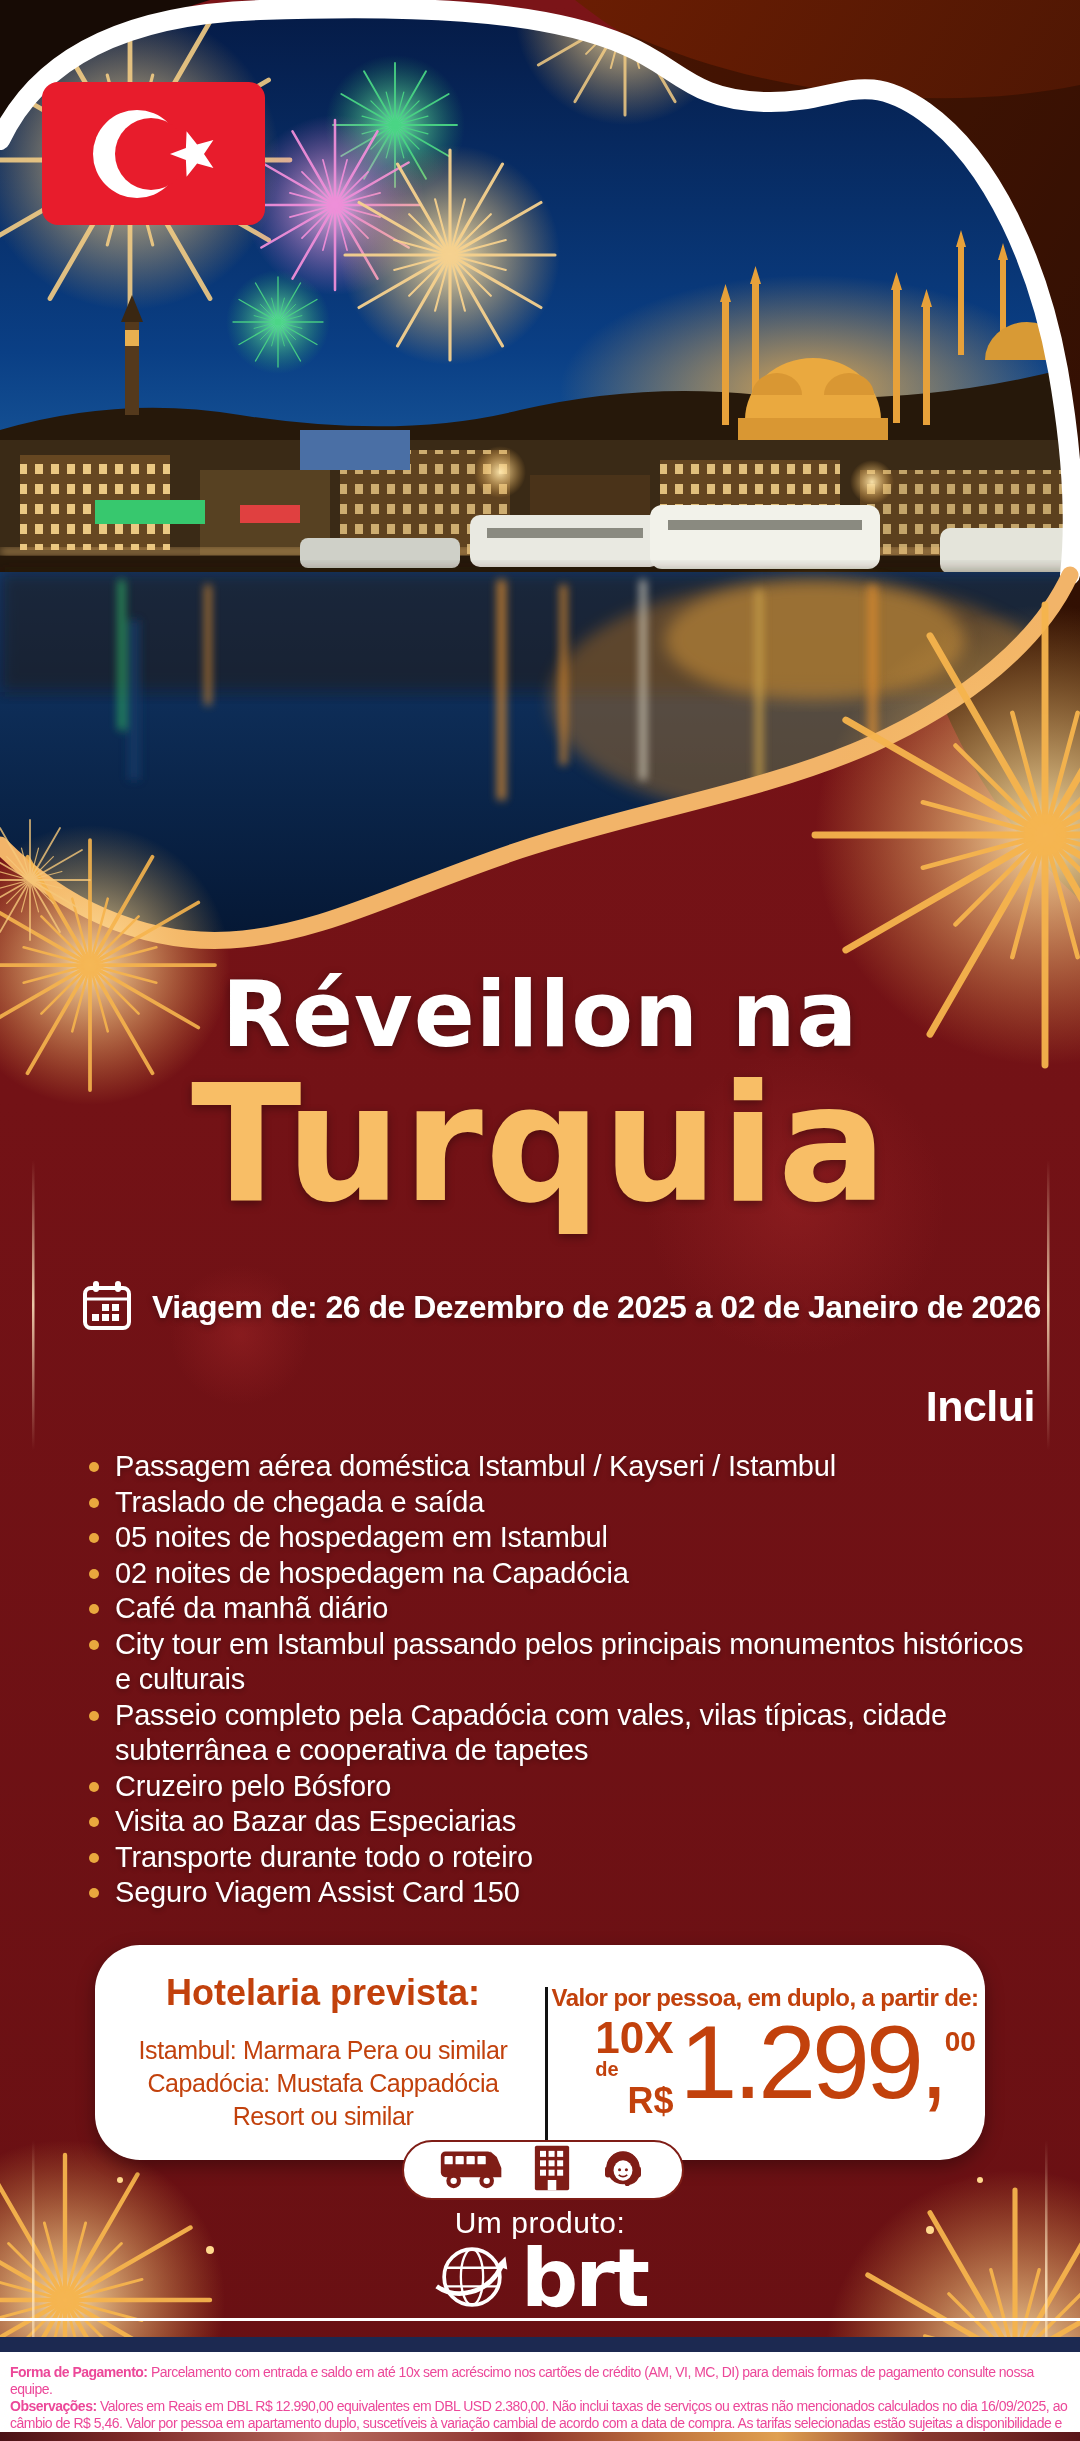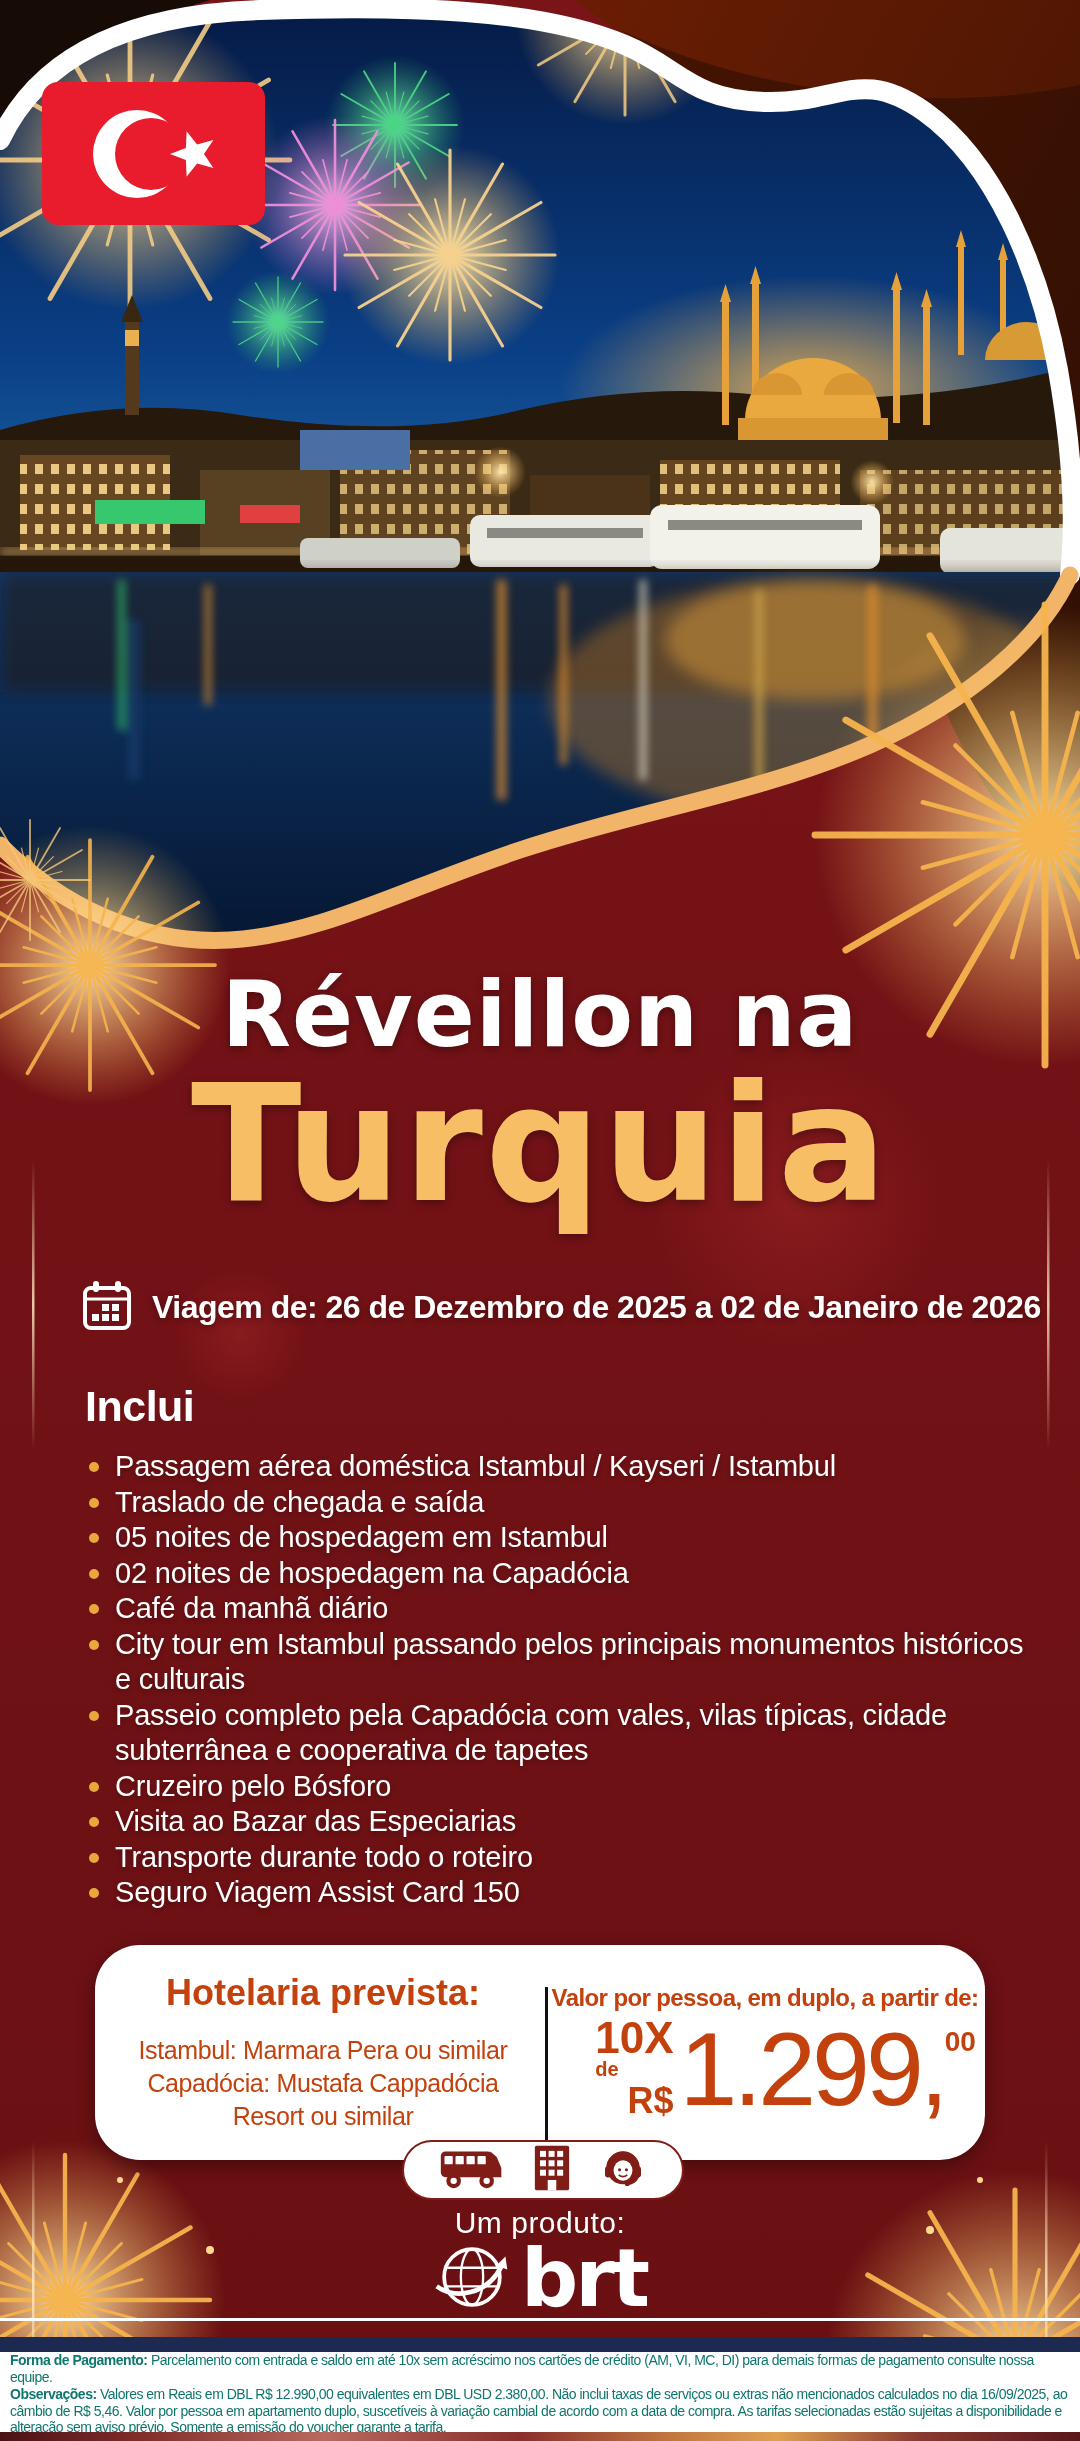--- a/index.html
+++ b/index.html
@@ -19,40 +19,40 @@
   .title .l1{font-size:90px;line-height:1.05;letter-spacing:1px;}
   .title .l2{font-size:162px;line-height:1.0;color:#F8BE66;letter-spacing:2px;}
 
   
   .daterow{left:80px;top:1278px;width:960px;display:flex;align-items:center;gap:18px;color:#fff;}
   .daterow .txt{font-size:32px;font-weight:bold;letter-spacing:-.5px;white-space:nowrap;
                 text-shadow:0 2px 6px rgba(0,0,0,.35);}
 
   
   .includes{left:85px;top:1382px;width:950px;color:#fff;}
-  .includes h2{margin:0 0 18px 0;font-size:43px;font-weight:bold;letter-spacing:-.5px;}
+  .includes h2{margin:0 0 18px 0;font-size:43px;font-weight:bold;letter-spacing:-.5px;text-align:right;}
   .includes ul{margin:0;padding:0;list-style:none;}
   .includes li{position:relative;padding-left:30px;font-size:29px;line-height:35.5px;
                letter-spacing:-.2px;text-shadow:0 2px 5px rgba(0,0,0,.3);}
   .includes li::before{content:"";position:absolute;left:4px;top:13px;width:10px;height:10px;
                border-radius:50%;background:#E9A83E;}
 
   
   .card{left:95px;top:1945px;width:890px;height:215px;background:#fff;border-radius:45px;
         box-shadow:0 6px 18px rgba(0,0,0,.35);color:#c2410c;}
   .card .divider{position:absolute;left:450px;top:42px;width:3px;height:155px;background:#111;}
   .card .colL{position:absolute;left:18px;top:0;width:420px;height:100%;
         display:flex;flex-direction:column;justify-content:center;text-align:center;}
   .card .colL h3{margin:0 0 20px 0;font-size:36px;font-weight:bold;}
   .hotel-line{font-size:25px;line-height:33px;letter-spacing:-.4px;}
   .hotel-line .b{font-weight:normal;text-align:center;}
   .card .colR{position:absolute;left:468px;top:0;width:404px;height:100%;
         display:flex;flex-direction:column;justify-content:center;align-items:center;}
   .price-intro{font-size:24px;font-weight:bold;letter-spacing:-.6px;margin-bottom:6px;white-space:nowrap;}
-  .price-row{display:flex;align-items:center;margin-left:41px;}
+  .price-row{display:flex;align-items:flex-start;margin-left:41px;}
   .price-left{display:flex;flex-direction:column;align-items:flex-end;margin-right:6px;}
   .price-inst{font-size:44px;font-weight:bold;line-height:.9;}
   .price-de{font-size:20px;font-weight:bold;vertical-align:baseline;}
   .price-cur{font-size:36px;font-weight:bold;line-height:1.1;}
   .price-amount{font-size:104px;font-weight:normal;line-height:.85;letter-spacing:-4px;}
   .price-cents{font-size:28px;font-weight:bold;align-self:flex-start;margin-top:8px;}
 
   
   .pill{left:402px;top:2140px;width:278px;height:56px;background:#fff;border:2px solid #7f1d16;
         border-radius:30px;display:flex;align-items:center;justify-content:center;gap:26px;}
@@ -61,21 +61,21 @@
   .product-label{left:0;top:2206px;width:1080px;text-align:center;color:#fff;font-size:30px;letter-spacing:.5px;}
   .brand{left:0;top:2238px;width:1080px;display:flex;align-items:center;justify-content:center;gap:10px;color:#fff;}
   .brand .brt{font-family:"DejaVu Sans",sans-serif;font-weight:bold;font-size:80px;line-height:1;
               letter-spacing:-3px;}
 
   .hr-white{left:0;top:2318px;width:1080px;height:3px;background:#fff;z-index:3;}
   .navy-band{left:0;top:2337px;width:1080px;height:15px;background:#1C2951;z-index:3;}
 
   
   .legal{left:0;top:2352px;width:1080px;height:80px;background:#fff;z-index:3;
-         padding:0 10px 0 10px;box-sizing:border-box;color:#0f766e;}
+         padding:12px 10px 0 10px;box-sizing:border-box;color:#ec4899;}
   .legal p{margin:0 0 1px 0;font-size:14px;line-height:16.5px;letter-spacing:-.5px;}
   .legal .b{font-weight:bold;}
 
   .bottom-strip{left:0;top:2432px;width:1080px;height:9px;z-index:3;
      background:linear-gradient(90deg,#4a1216 0%,#7d2a28 12%,#b86a5e 30%,#8a2f2c 48%,
                 #c2763f 62%,#e0a050 72%,#8a3a30 85%,#5a161a 100%);}
 </style>
 </head>
 <body>
 

